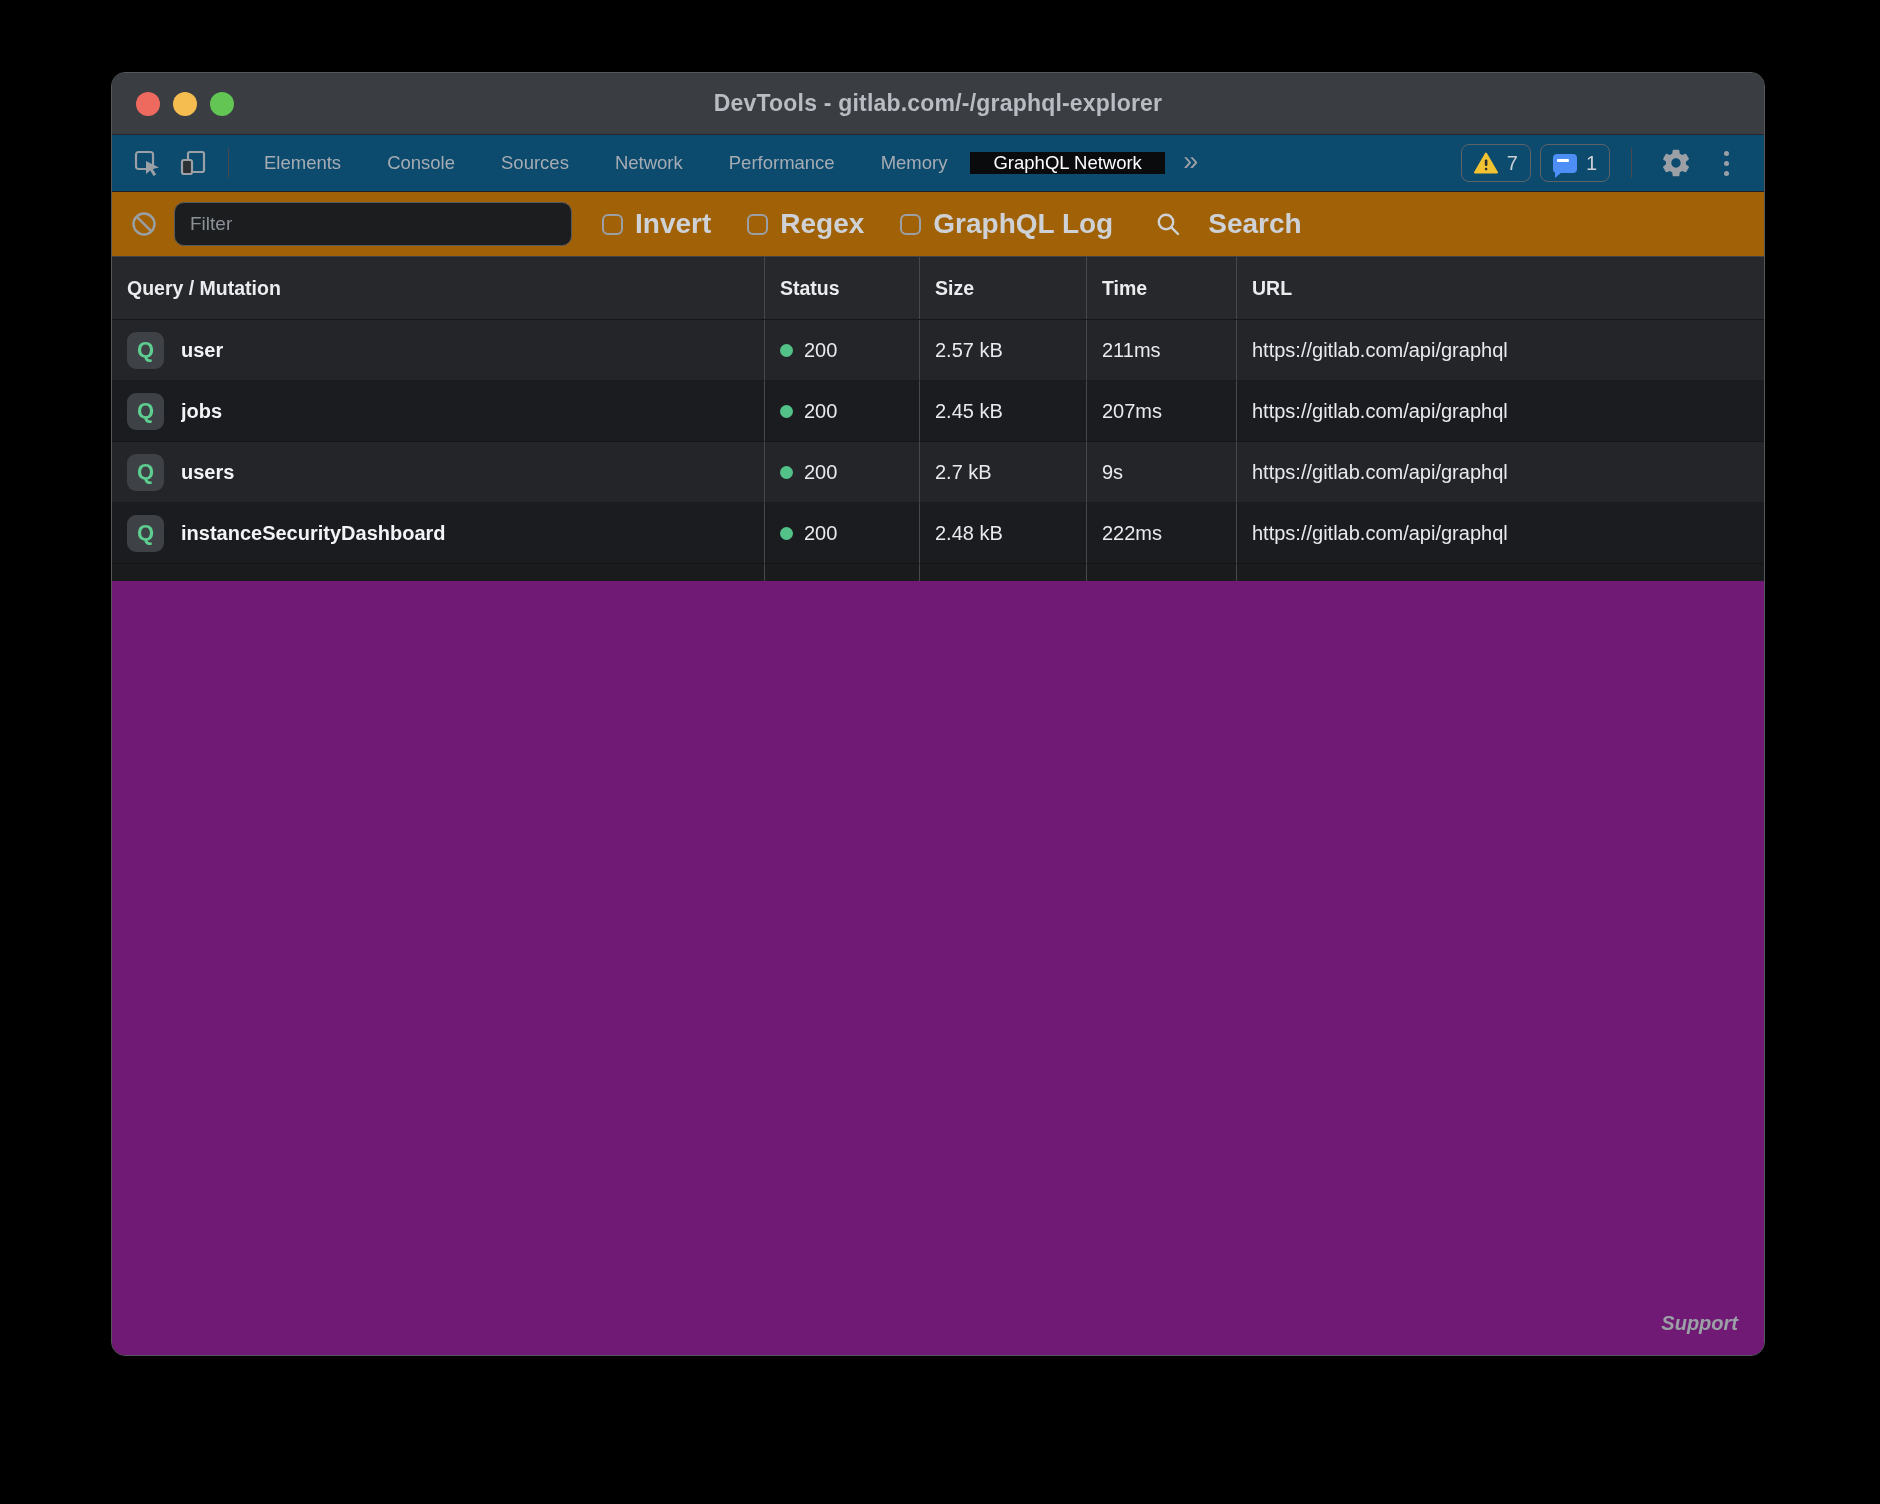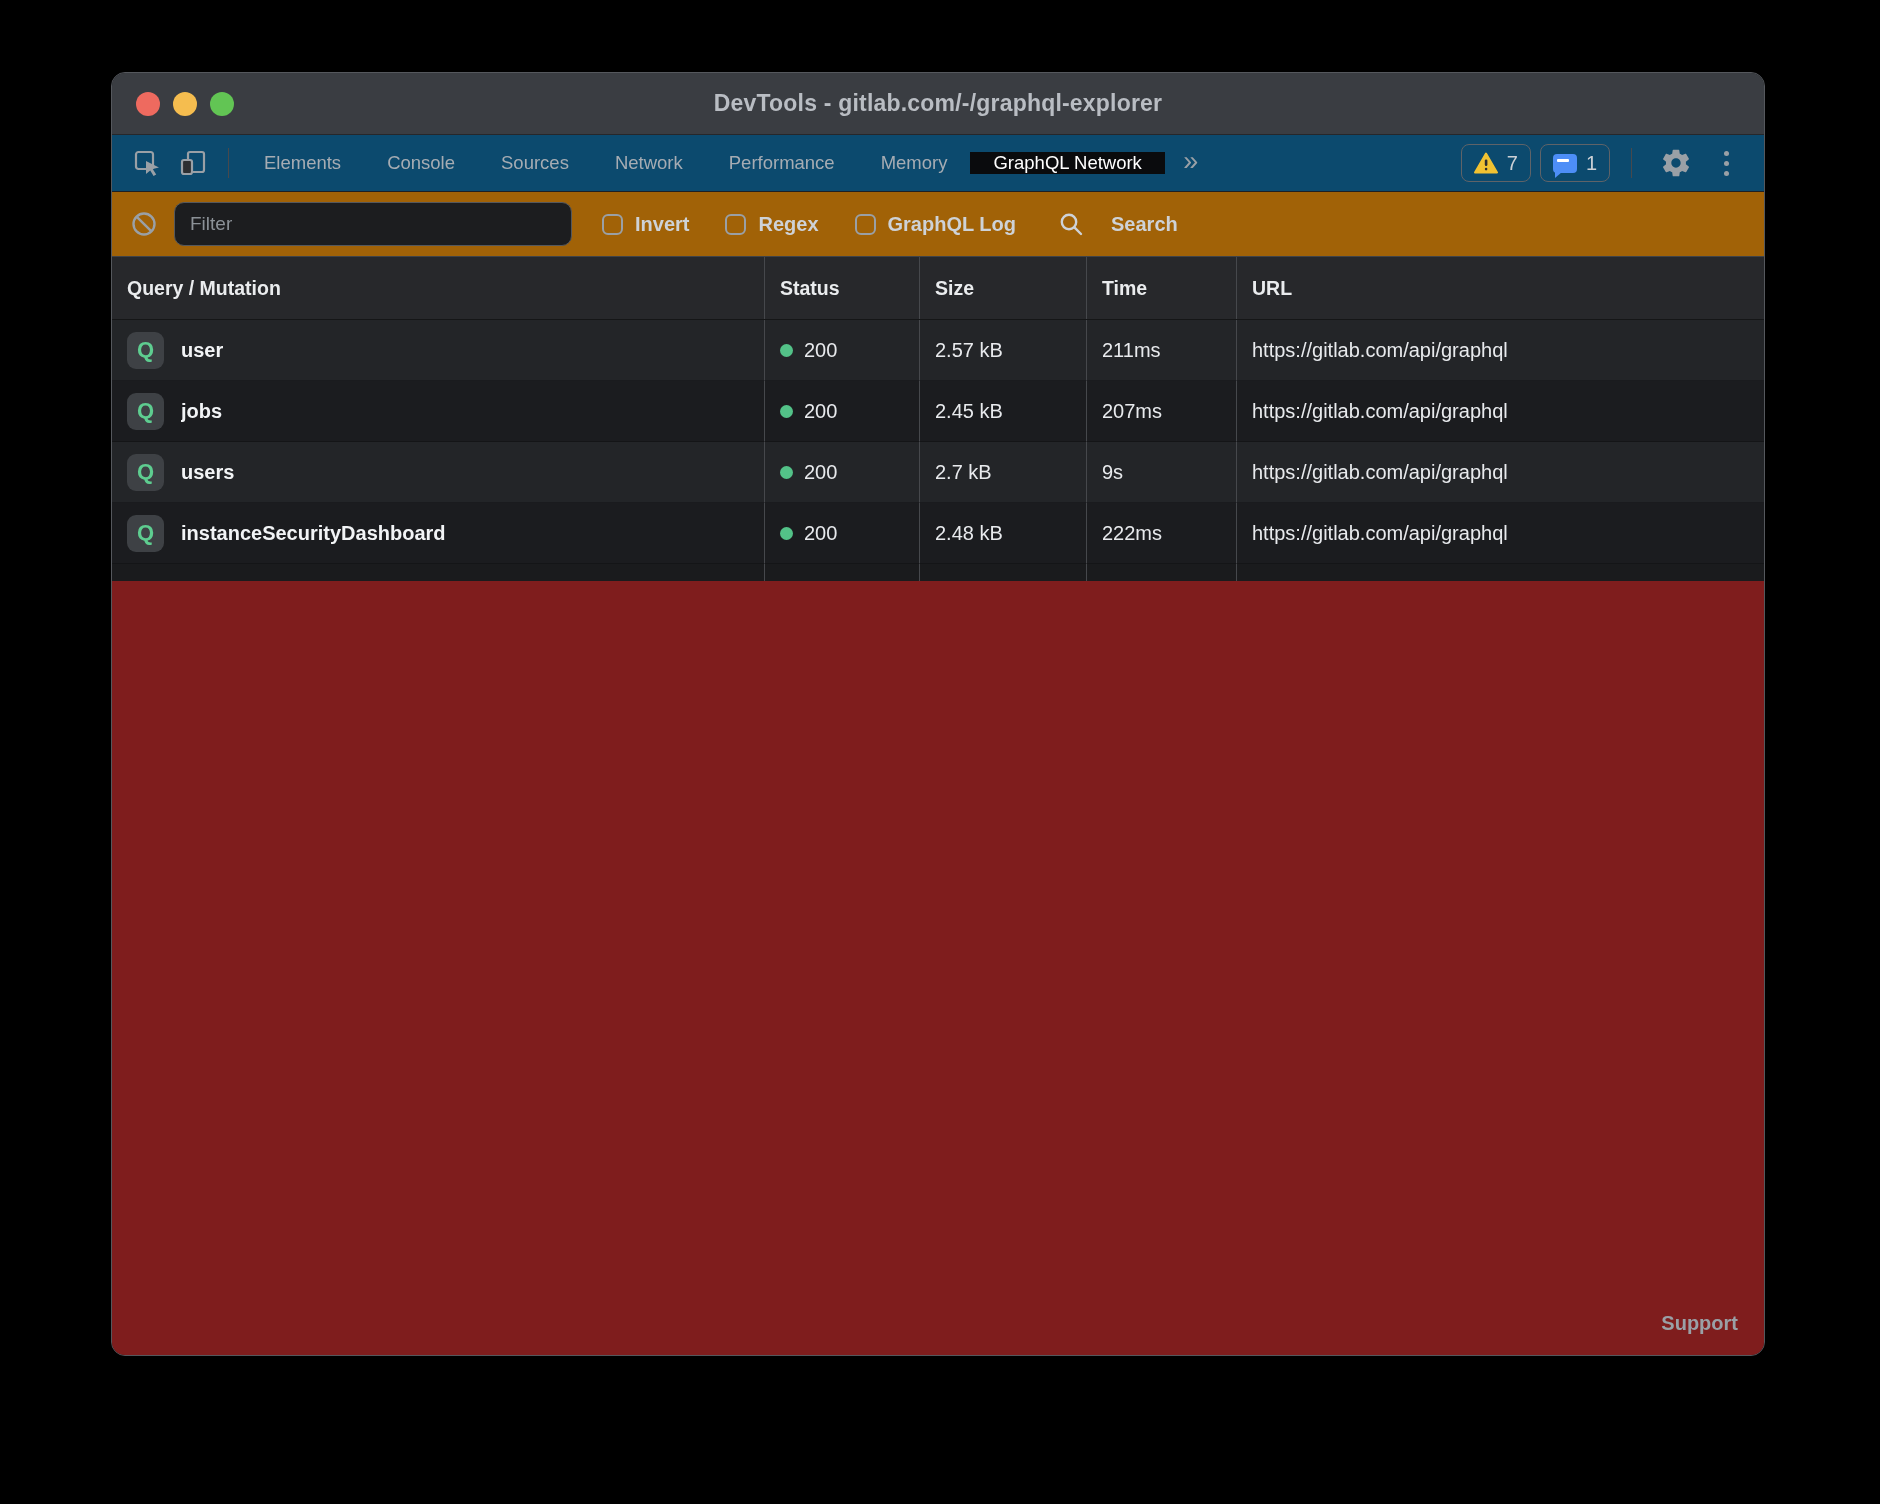--- a/index.html
+++ b/index.html
@@ -55,21 +55,21 @@
   }
   .block-icon { margin-right:16px; display:flex; align-items:center; }
   .filter-input {
     width:398px; height:44px; background:#1c1d1f; border:1.5px solid #55585c; border-radius:10px;
     color:#e8eaed; font-size:19px; padding:0 15px; outline:none; font-family:"Liberation Sans", sans-serif;
   }
   .filter-input::placeholder { color:#8b9197; }
   .check-group { display:flex; align-items:center; margin-left:36px; }
   .check-group:first-of-type { margin-left:30px; }
   .checkbox { width:21px; height:21px; border:2px solid #9aa0a6; border-radius:6px; background:transparent; flex:none; }
-  .check-label { font-size:20px; font-weight:bold; color:#ced2d7; margin-left:12px; white-space:nowrap; }
+  .check-label { font-size:28px; font-weight:bold; color:#ced2d7; margin-left:12px; white-space:nowrap; }
   .search-group { display:flex; align-items:center; margin-left:42px; gap:27px;text-align:right; }
 
   
   .thead { height:63px; flex:none; background:#27282b; display:flex;
            border-bottom:1px solid rgba(0,0,0,0.45); }
   .col { display:flex; align-items:center; padding-left:15px; }
   .col.c1 { width:652px; flex:none; }
   .col.c2 { width:155px; flex:none; border-left:1px solid #46484c; }
   .col.c3 { width:167px; flex:none; border-left:1px solid #46484c; }
   .col.c4 { width:150px; flex:none; border-left:1px solid #46484c; }
@@ -82,21 +82,21 @@
   .row .col { border-bottom:1px solid rgba(0,0,0,0.25); }
   .qbadge { width:37px; height:37px; flex:none; border-radius:9px; background:#3e4145;
             display:flex; align-items:center; justify-content:center;
             color:#5ecd90; font-weight:bold; font-size:22px; margin-right:17px; }
   .rowname { font-weight:bold; color:#f2f4f6; white-space:nowrap; overflow:hidden; text-overflow:ellipsis; }
   .status-dot { width:13px; height:13px; border-radius:50%; background:#53c288; margin-right:11px; flex:none; }
 
   .stub { height:17px; flex:none; display:flex; background:#1a1b1d; }
   .stub .col { padding:0; }
 
-  .fill { flex:1; background:#7f1d1d; position:relative; }
+  .fill { flex:1; background:#701a75; position:relative;font-style:italic; }
   .support { position:absolute; right:26px; bottom:20px; font-size:20px; font-weight:bold; color:#9aa0a6; cursor:pointer; }
 
   svg { display:block; }
 </style>
 </head>
 <body>
 
 <div class="window">
 
   <div class="titlebar">

